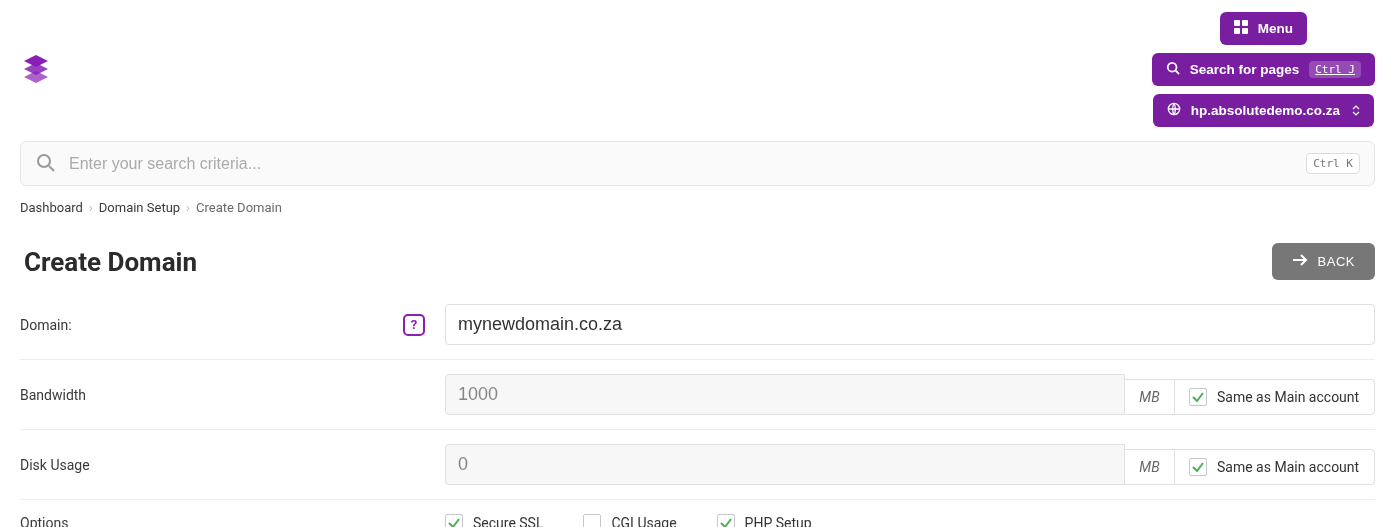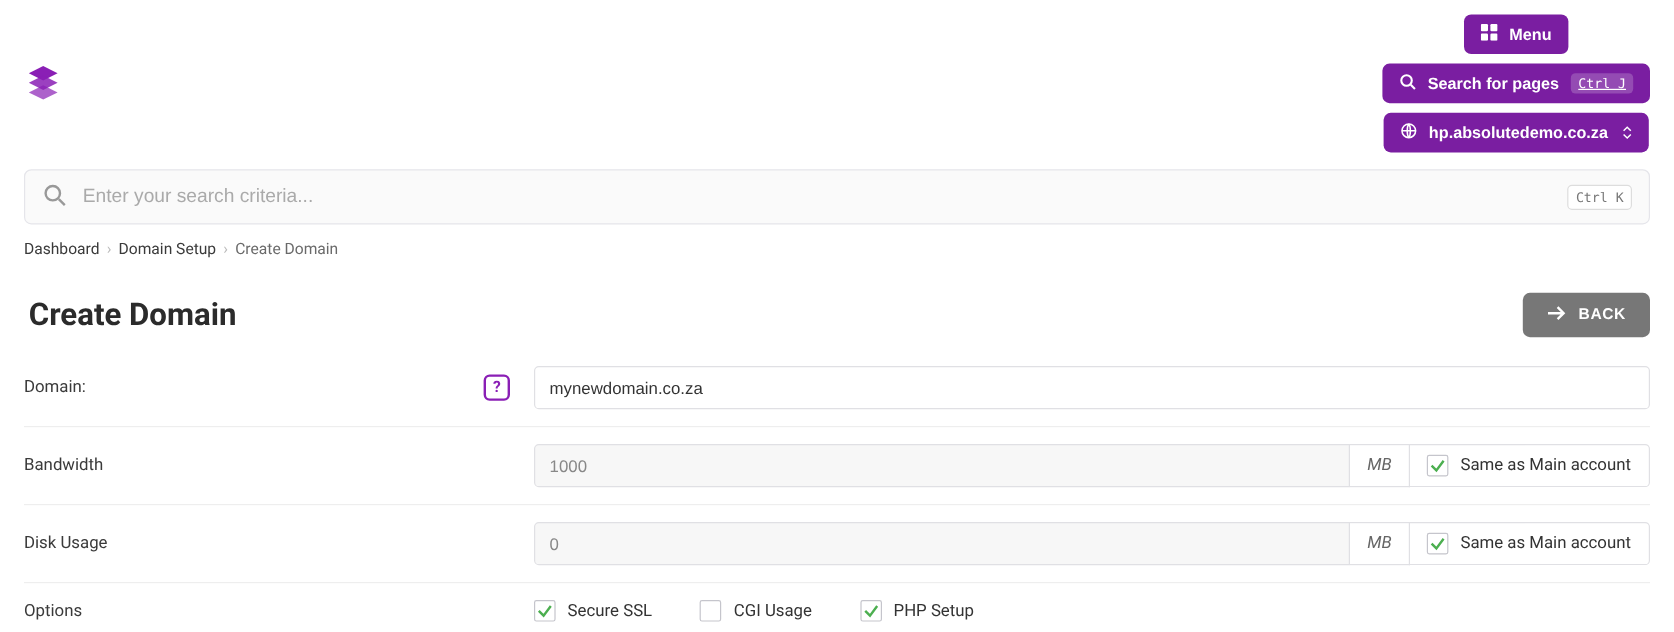--- a/index.html
+++ b/index.html
@@ -108,28 +108,28 @@
       justify-content: space-between;
       padding: 24px 20px 10px 24px;
     }
     .page-header h1 {
       font-size: 26px;
       font-weight: 700;
       color: #2b2b2b;
     }
     .back-btn {
       display: inline-flex;
-      align-items: flex-start;
+      align-items: center;
       gap: 10px;
       background: #777;
       color: #fff;
       border: none;
       border-radius: 6px;
       padding: 10px 20px;
-      font-weight: 700;
+      font-weight: 400;
       font-size: 13px;
       letter-spacing: 0.5px;
       cursor: pointer;
     }
     .form-section { padding: 0 20px; }
     .form-row {
       display: flex;
       align-items: center;
       border-bottom: 1px solid #eee;
       padding: 14px 0;
@@ -161,21 +161,21 @@
       flex: 1;
       display: flex;
       align-items: center;
       gap: 0;
     }
     .text-input {
       flex: 1;
       border: 1px solid #e0e0e4;
       border-radius: 4px;
       padding: 9px 12px;
-      font-size: 14px;
+      font-size: 18px;
       color: #333;
       outline: none;
       background: #fff;
     }
     .text-input[disabled] { background: #f7f7f7; color: #888; }
     .unit-box {
       border: 1px solid #e0e0e4;
       border-left: none;
       padding: 9px 14px;
       font-size: 14px;

